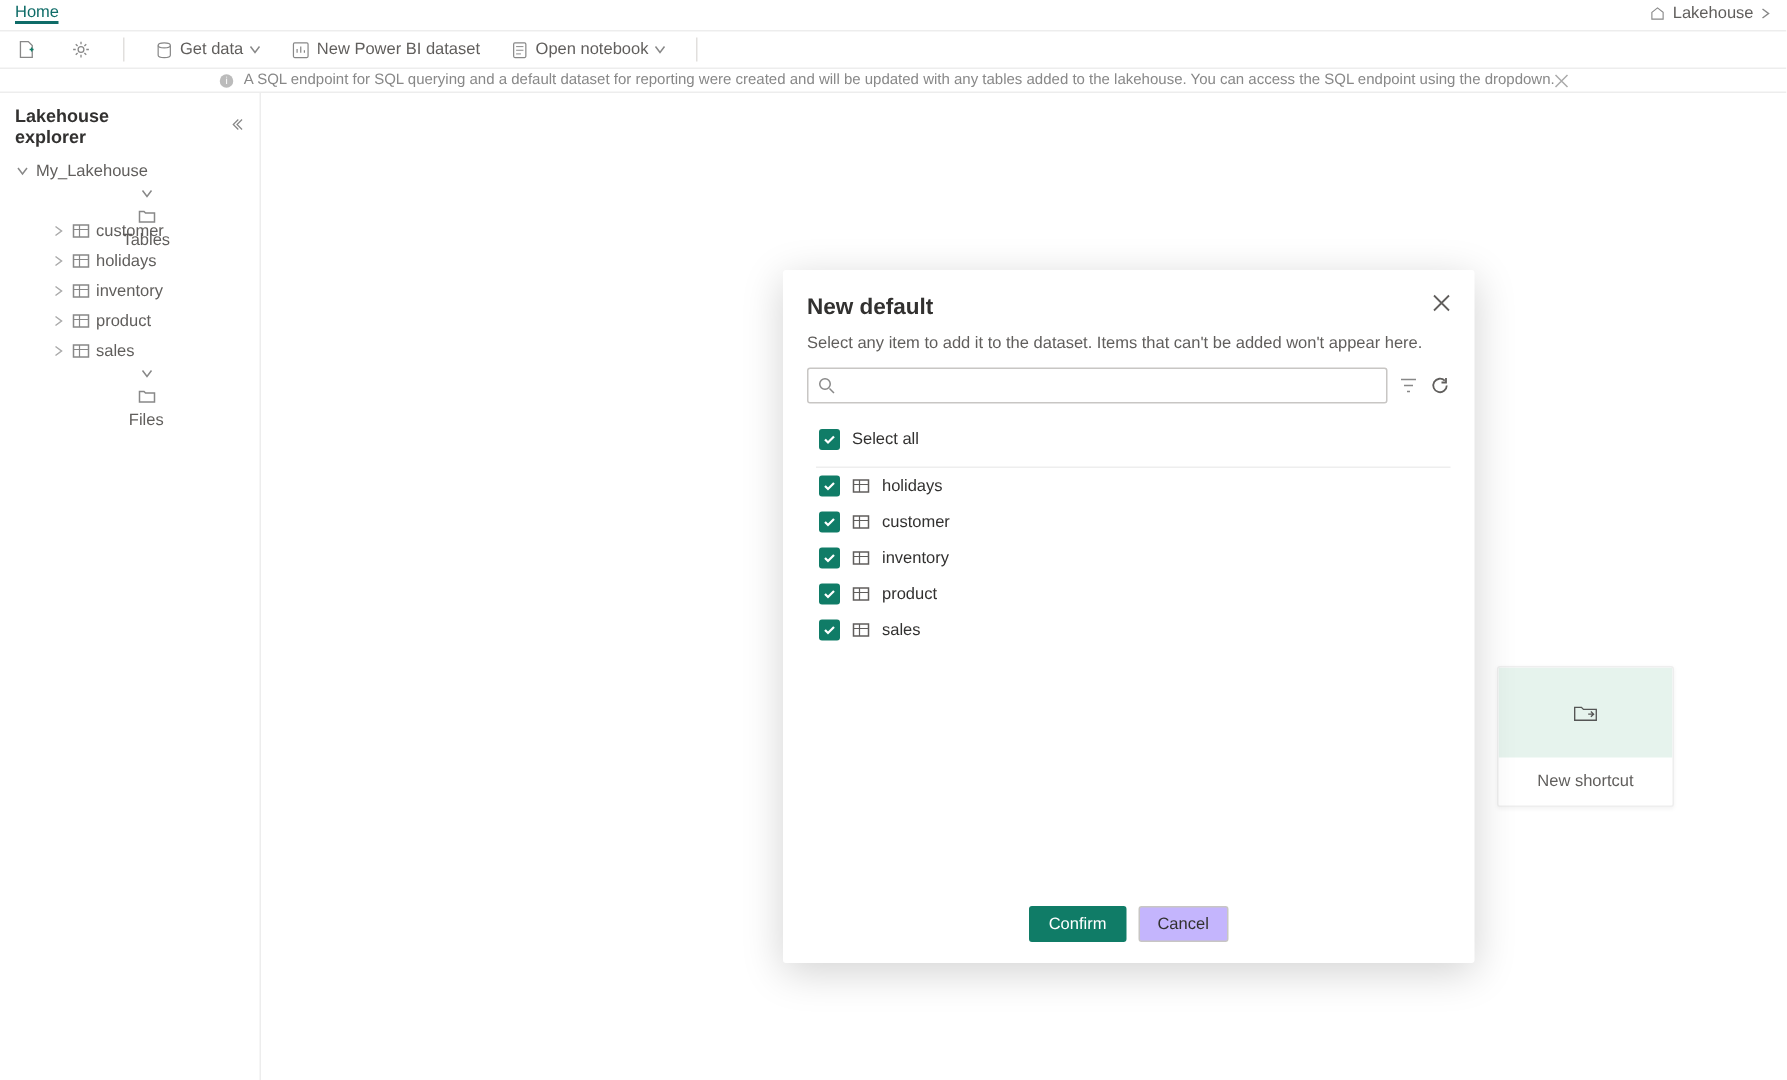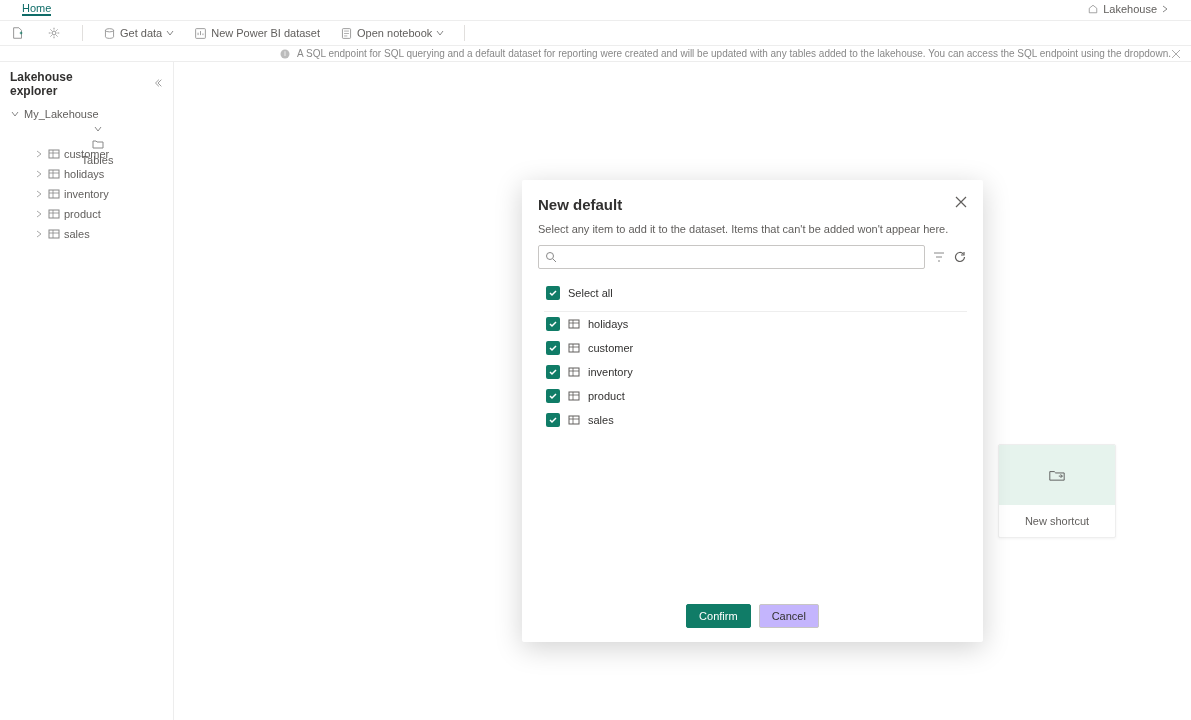--- a/index.html
+++ b/index.html
@@ -1,34 +1,34 @@
 <!DOCTYPE html>
 <html><head>
 <meta charset="utf-8">
 <style>
   * { box-sizing: border-box; margin: 0; padding: 0; }
   html, body { width: 1191px; height: 720px; font-family: "Segoe UI", Arial, sans-serif; background: #fff; color: #323130; overflow: hidden; }
   body { display: flex; flex-direction: column; }
 
   
-  .tabbar { display: flex; align-items: center; justify-content: space-between; height: 14px; padding: 0 22px; margin-top: 2px; }
+  .tabbar { display: flex; align-items: center; justify-content: space-between; height: 14px; padding: 0 10px; margin-top: 2px; }
   .tabbar-left { display: flex; align-items: center; gap: 14px; height: 14px; }
   .tab-home { font-size: 11px; color: #0f6c68; height: 14px; display: flex; align-items: flex-start; border-bottom: 2px solid #0f6c68; padding-bottom: 2px; cursor: pointer; }
   .tabbar-right { display: flex; align-items: center; gap: 4px; font-size: 11px; color: #605e5c; cursor: pointer; }
   .lake-icon { width: 12px; height: 12px; }
 
   
   .toolbar { display: flex; align-items: center; height: 26px; margin-top: 4px; border-top: 1px solid #ededed; border-bottom: 1px solid #ededed; padding: 0 10px; gap: 20px; }
   .tb-icon-btn { width: 16px; height: 16px; display: flex; align-items: center; justify-content: center; cursor: pointer; }
   .tb-sep { width: 1px; height: 16px; background: #e1dfdd; }
   .tb-item { display: flex; align-items: center; gap: 4px; font-size: 11px; color: #605e5c; cursor: pointer; }
   .chevron { width: 8px; height: 8px; }
 
   
-  .infobar { display: flex; align-items: center; justify-content: flex-end; height: 16px; border-bottom: 1px solid #ededed; padding: 0 10px; }
+  .infobar { display: flex; align-items: center; justify-content: center; height: 16px; border-bottom: 1px solid #ededed; padding: 0 10px; }
   .infobar-left { display: flex; align-items: center; gap: 6px; }
   .info-icon { width: 12px; height: 12px; flex-shrink: 0; }
   .info-text { font-size: 10px; color: #888; }
   .info-close { width: 10px; height: 10px; cursor: pointer; }
 
   
   .mainrow { display: flex; flex: 1; min-height: 0; }
   .sidebar { width: 174px; border-right: 1px solid #ededed; display: flex; flex-direction: column; }
   .sidebar-header { display: flex; align-items: center; justify-content: space-between; padding: 8px 10px 6px 10px; gap: 48px; }
   .sidebar-title { font-size: 12px; font-weight: 600; color: #323130; }
@@ -264,20 +264,33 @@
           </span>
         <span class="tree-icon">
             <svg viewBox="0 0 12 12">
               <rect x="1" y="2" width="10" height="8" fill="none" stroke="#888" stroke-width="1"></rect>
               <path d="M1 5h10M5 2v8" stroke="#888" stroke-width="0.8"></path>
             </svg>
           </span>
         <span>sales</span>
       </div>
 
+      <div class="tree-row indent-1">
+        <span class="tree-chevron">
+            <svg viewBox="0 0 10 10">
+              <path d="M2 3 L5 7 L8 3" fill="none" stroke="#888" stroke-width="1"></path>
+            </svg>
+          </span>
+        <span class="tree-icon">
+            <svg viewBox="0 0 12 12">
+              <path d="M1 3h3l1 1h6v6H1z" fill="none" stroke="#888" stroke-width="1"></path>
+            </svg>
+          </span>
+        <span>Files</span>
+      </div>
     </div>
   </div>
 
   <div class="canvas">
 
     <div class="shortcut-card">
       <div class="shortcut-top">
         <span class="shortcut-icon">
           <svg viewBox="0 0 20 16">
               <path d="M2 4h5l1.5 1.5H18v8H2z" fill="none" stroke="#555" stroke-width="1"></path>

